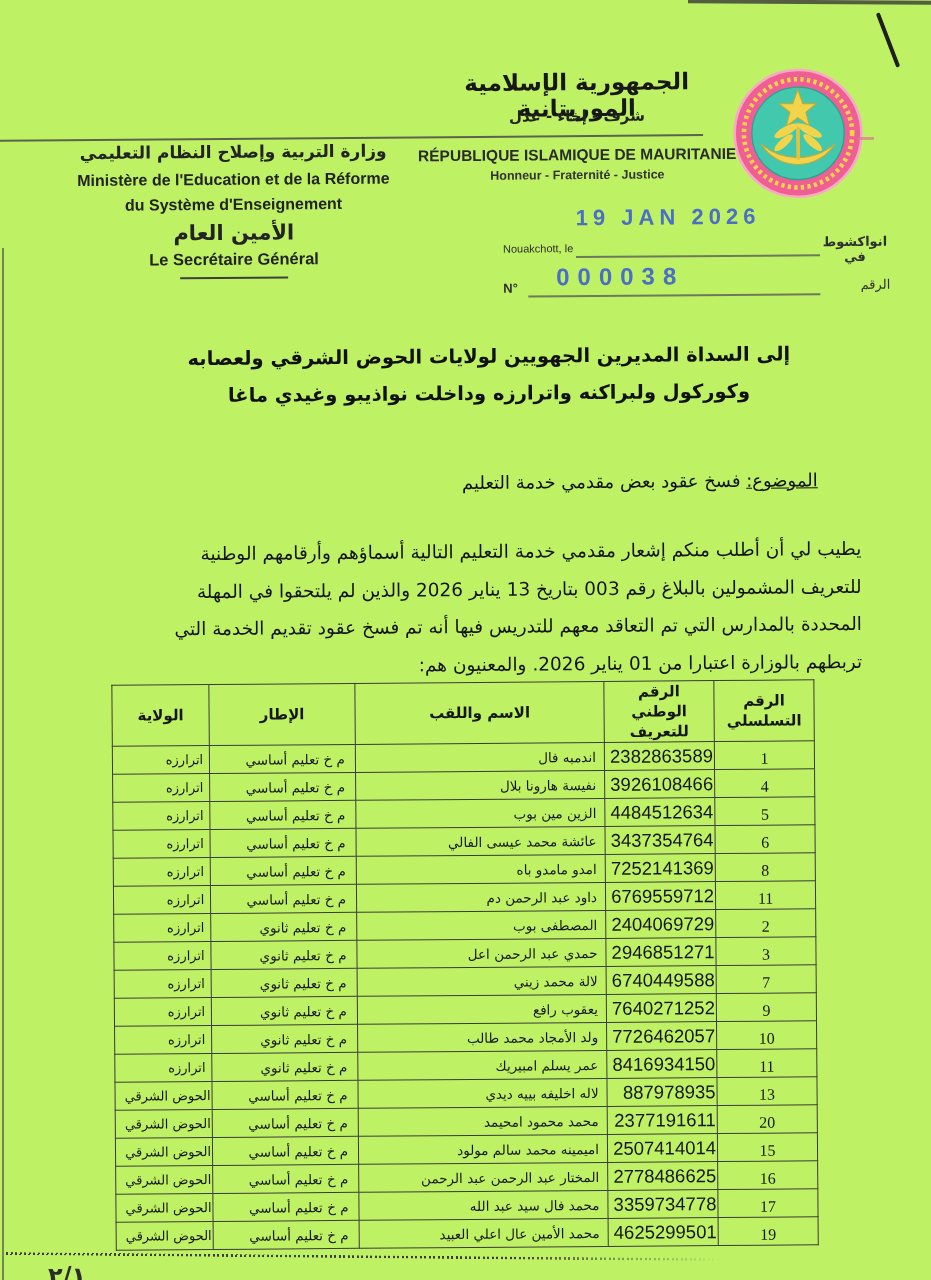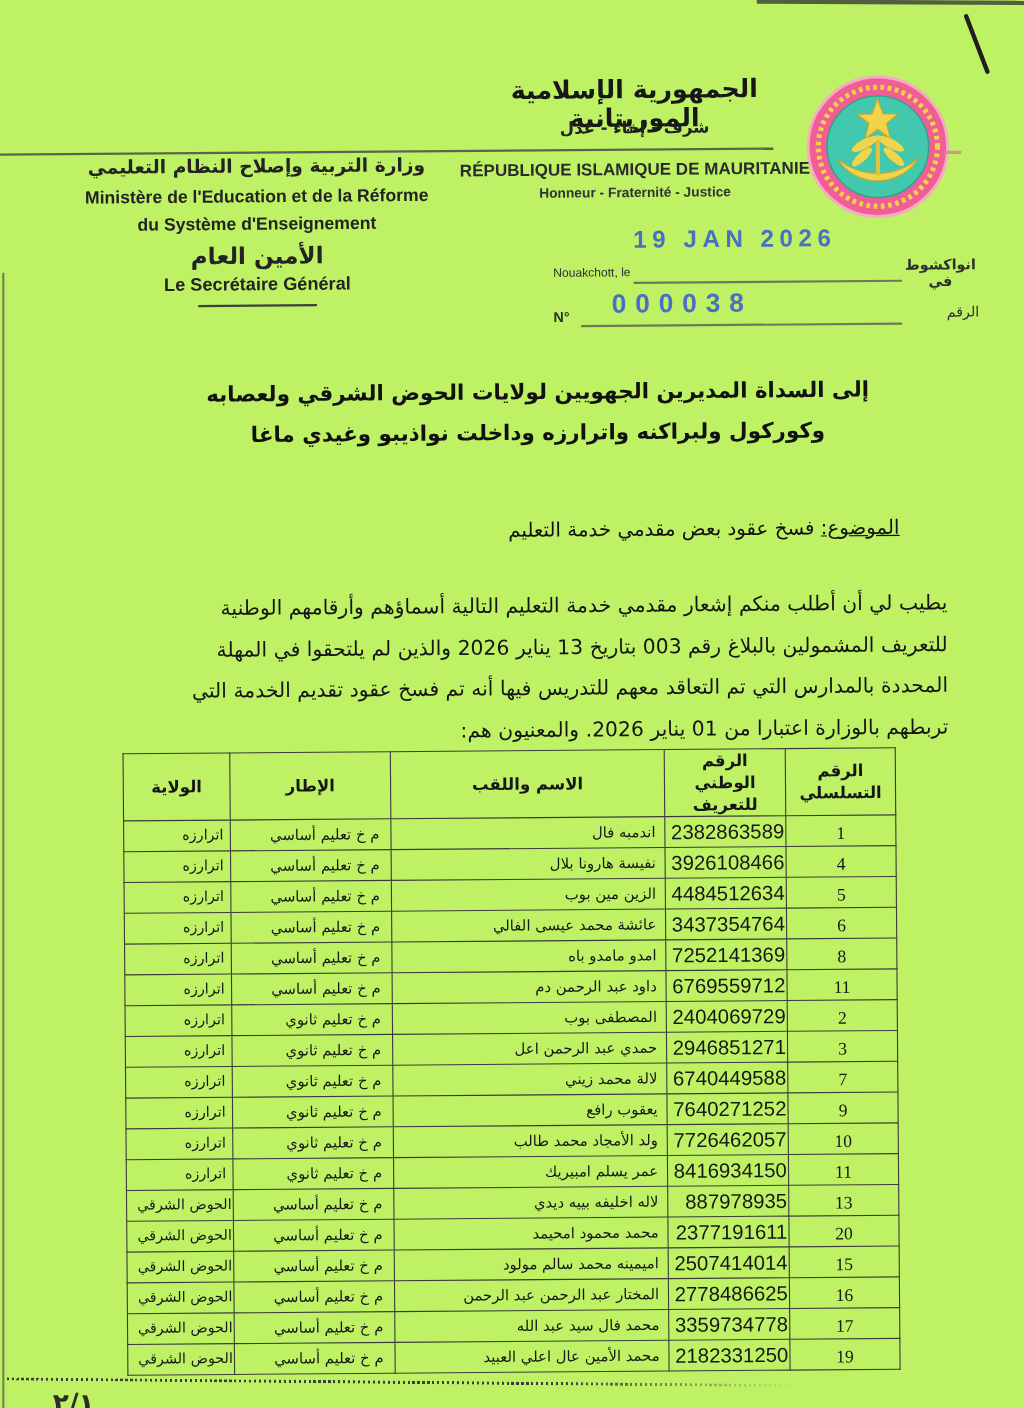--- a/index.html
+++ b/index.html
@@ -305,21 +305,21 @@
             <tr>
               <td class="c-serial">17</td>
               <td class="c-id">3359734778</td>
               <td class="c-name">محمد فال سيد عبد الله</td>
               <td class="c-cadre">م خ تعليم أساسي</td>
               <td class="c-wilaya">الحوض الشرقي</td>
             </tr>
 
             <tr>
               <td class="c-serial">19</td>
-              <td class="c-id">2182331250</td>
+              <td class="c-id">4625299501</td>
               <td class="c-name">محمد الأمين عال اعلي العبيد</td>
               <td class="c-cadre">م خ تعليم أساسي</td>
               <td class="c-wilaya">الحوض الشرقي</td>
             </tr>
           </tbody>
       </table>
     </div>
 
   </div>
 

